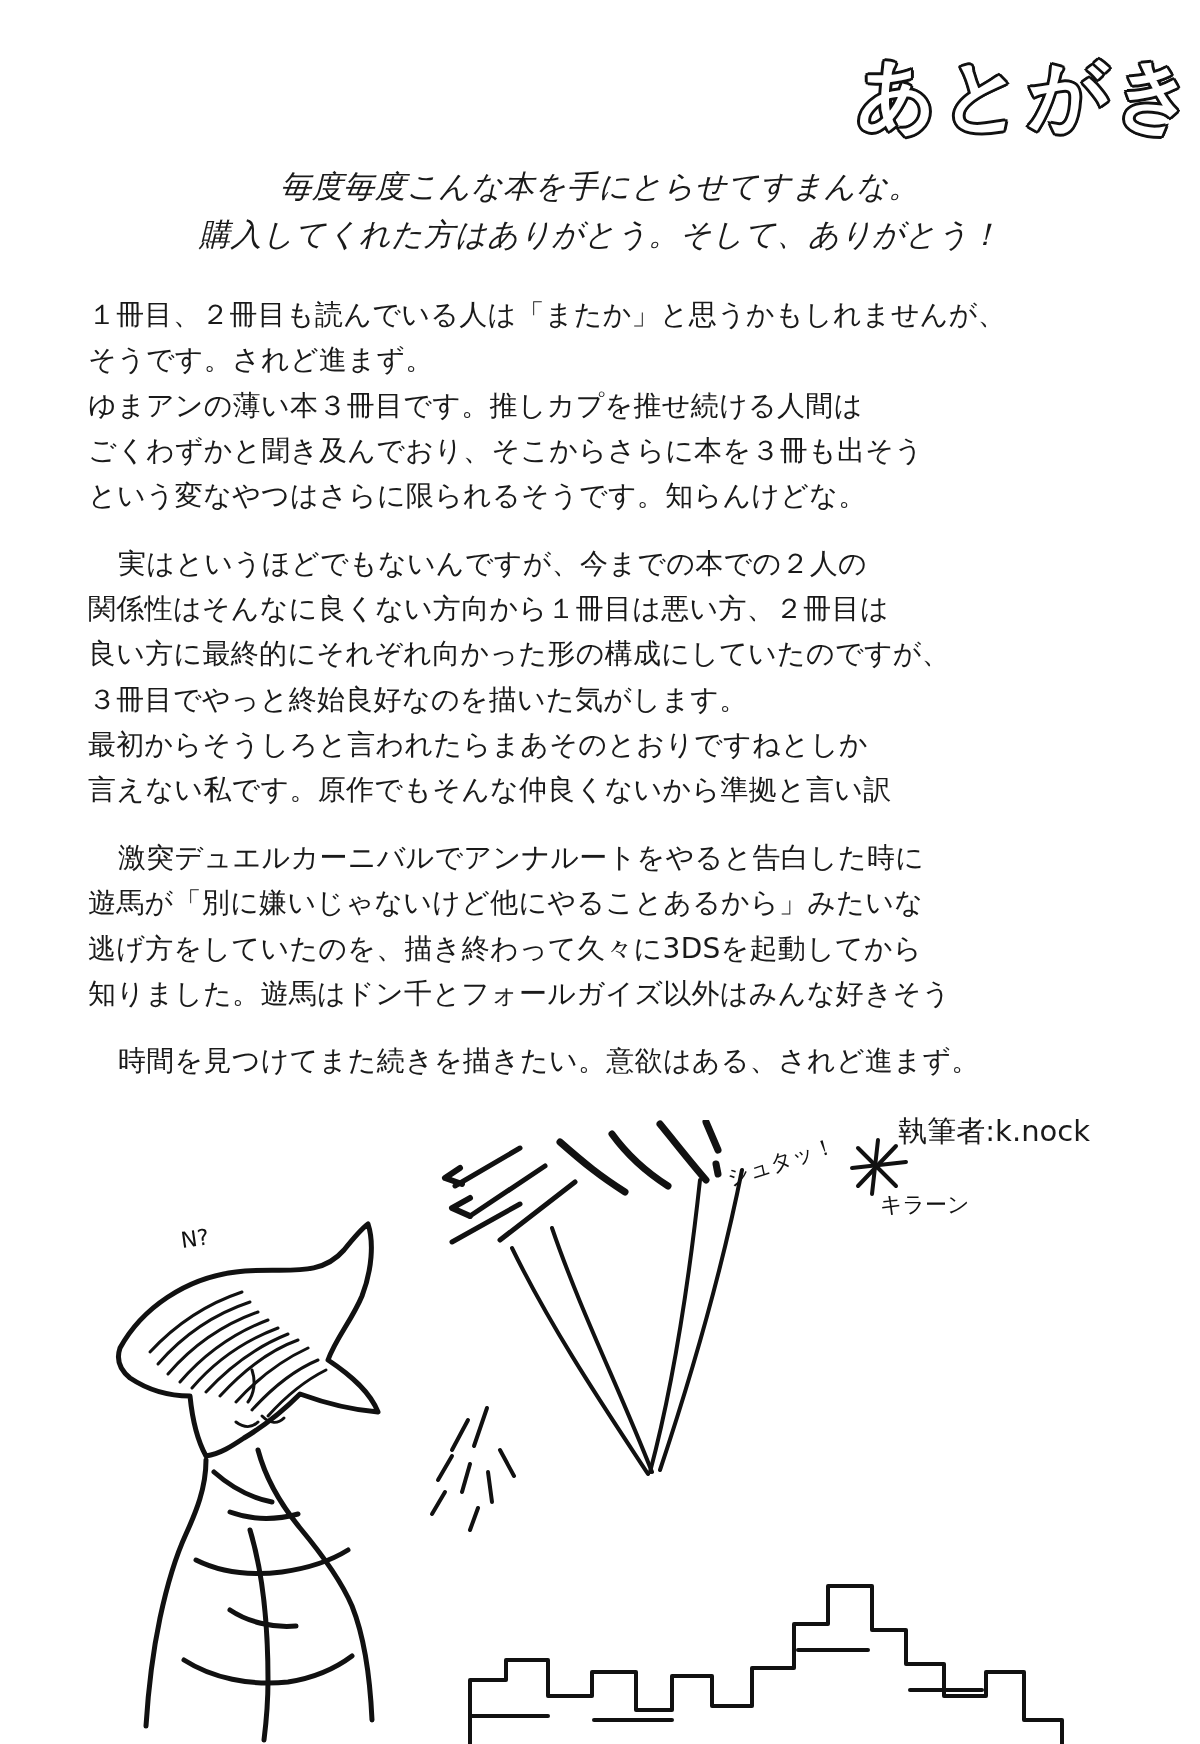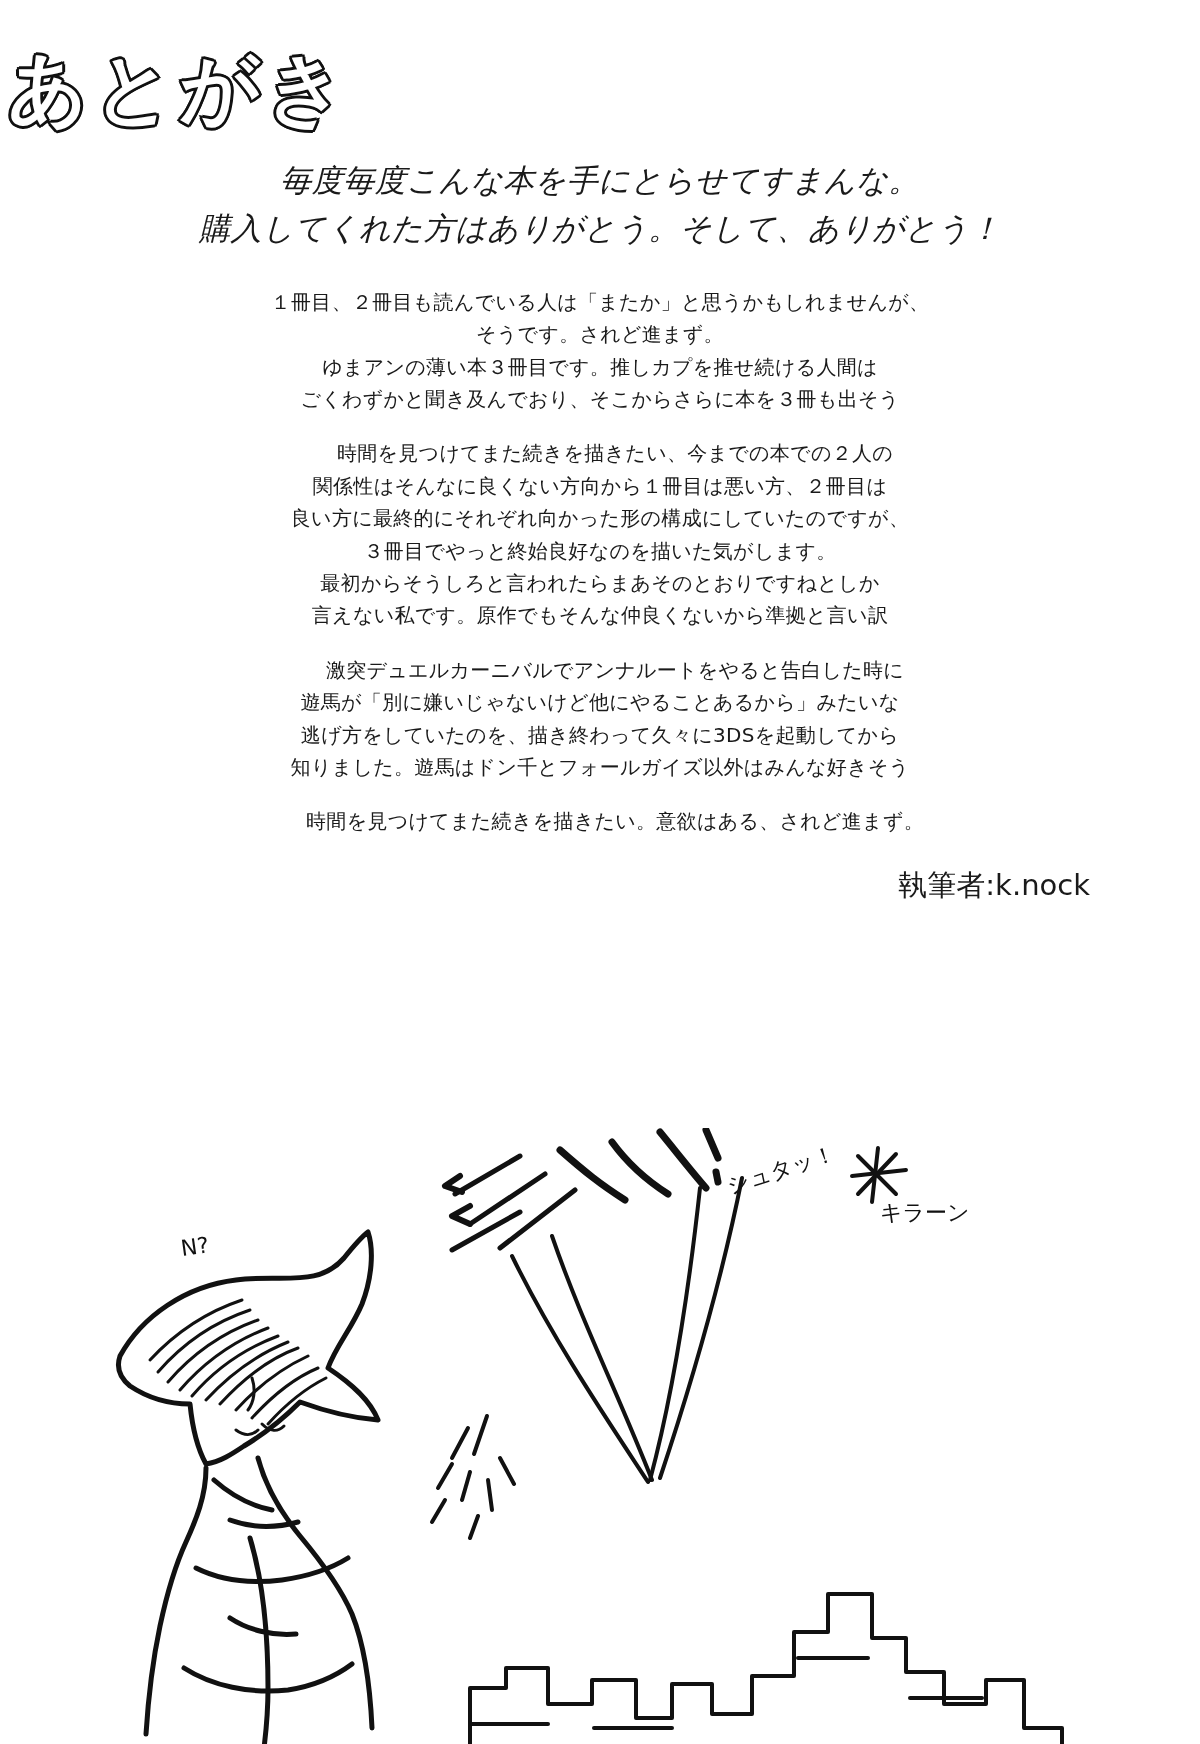--- a/index.html
+++ b/index.html
@@ -16,30 +16,30 @@
     position: relative;
   }
   .page {
     position: relative;
     width: 1200px;
     height: 1744px;
   }
 
   
   .title {
-    text-align: left;
+    text-align: right;
     font-family: "DejaVu Sans", sans-serif;
     font-size: 78px;
     font-weight: bold;
     letter-spacing: 6px;
     color: #ffffff;
     -webkit-text-stroke: 4px #111111;
     paint-order: stroke fill;
-    margin: 8px;
-    padding-top: 38px;
+    margin: 0;
+    padding-top: 52px;
     line-height: 1.1;
     text-shadow:
       -3px 0 #111, 3px 0 #111, 0 -3px #111, 0 3px #111,
       -2px -2px #111, 2px -2px #111, -2px 2px #111, 2px 2px #111;
   }
 
   
   .lead {
     margin: 24px 0 0 0;
     text-align: center;
@@ -50,25 +50,24 @@
     font-style: italic;
   }
   .lead div {
     white-space: nowrap;
   }
 
   
   .body-text {
     margin: 34px 0 0 0;
     padding: 0 88px 0 88px;
-    font-size: 20px;
+    font-size: 28px;
     line-height: 1.62;
     font-family: "DejaVu Sans", sans-serif;
     letter-spacing: 0.3px;
-    text-align: center;
   }
   .para {
     margin-bottom: 22px;
   }
   .para div {
     white-space: nowrap;
   }
   .indent {
     padding-left: 30px;
   }
@@ -111,24 +110,25 @@
     <div>購入してくれた方はありがとう。そして、ありがとう！</div>
   </div>
 
   <div class="body-text">
 
     <div class="para">
       <div>１冊目、２冊目も読んでいる人は「またか」と思うかもしれませんが、</div>
       <div>そうです。されど進まず。</div>
       <div>ゆまアンの薄い本３冊目です。推しカプを推せ続ける人間は</div>
       <div>ごくわずかと聞き及んでおり、そこからさらに本を３冊も出そう</div>
-    </div>
-
-    <div class="para">
-      <div class="indent">時間を見つけてまた続きを描きたい、今までの本での２人の</div>
+      <div>という変なやつはさらに限られるそうです。知らんけどな。</div>
+    </div>
+
+    <div class="para">
+      <div class="indent">実はというほどでもないんですが、今までの本での２人の</div>
       <div>関係性はそんなに良くない方向から１冊目は悪い方、２冊目は</div>
       <div>良い方に最終的にそれぞれ向かった形の構成にしていたのですが、</div>
       <div>３冊目でやっと終始良好なのを描いた気がします。</div>
       <div>最初からそうしろと言われたらまあそのとおりですねとしか</div>
       <div>言えない私です。原作でもそんな仲良くないから準拠と言い訳</div>
     </div>
 
     <div class="para">
       <div class="indent">激突デュエルカーニバルでアンナルートをやると告白した時に</div>
       <div>遊馬が「別に嫌いじゃないけど他にやることあるから」みたいな</div>

